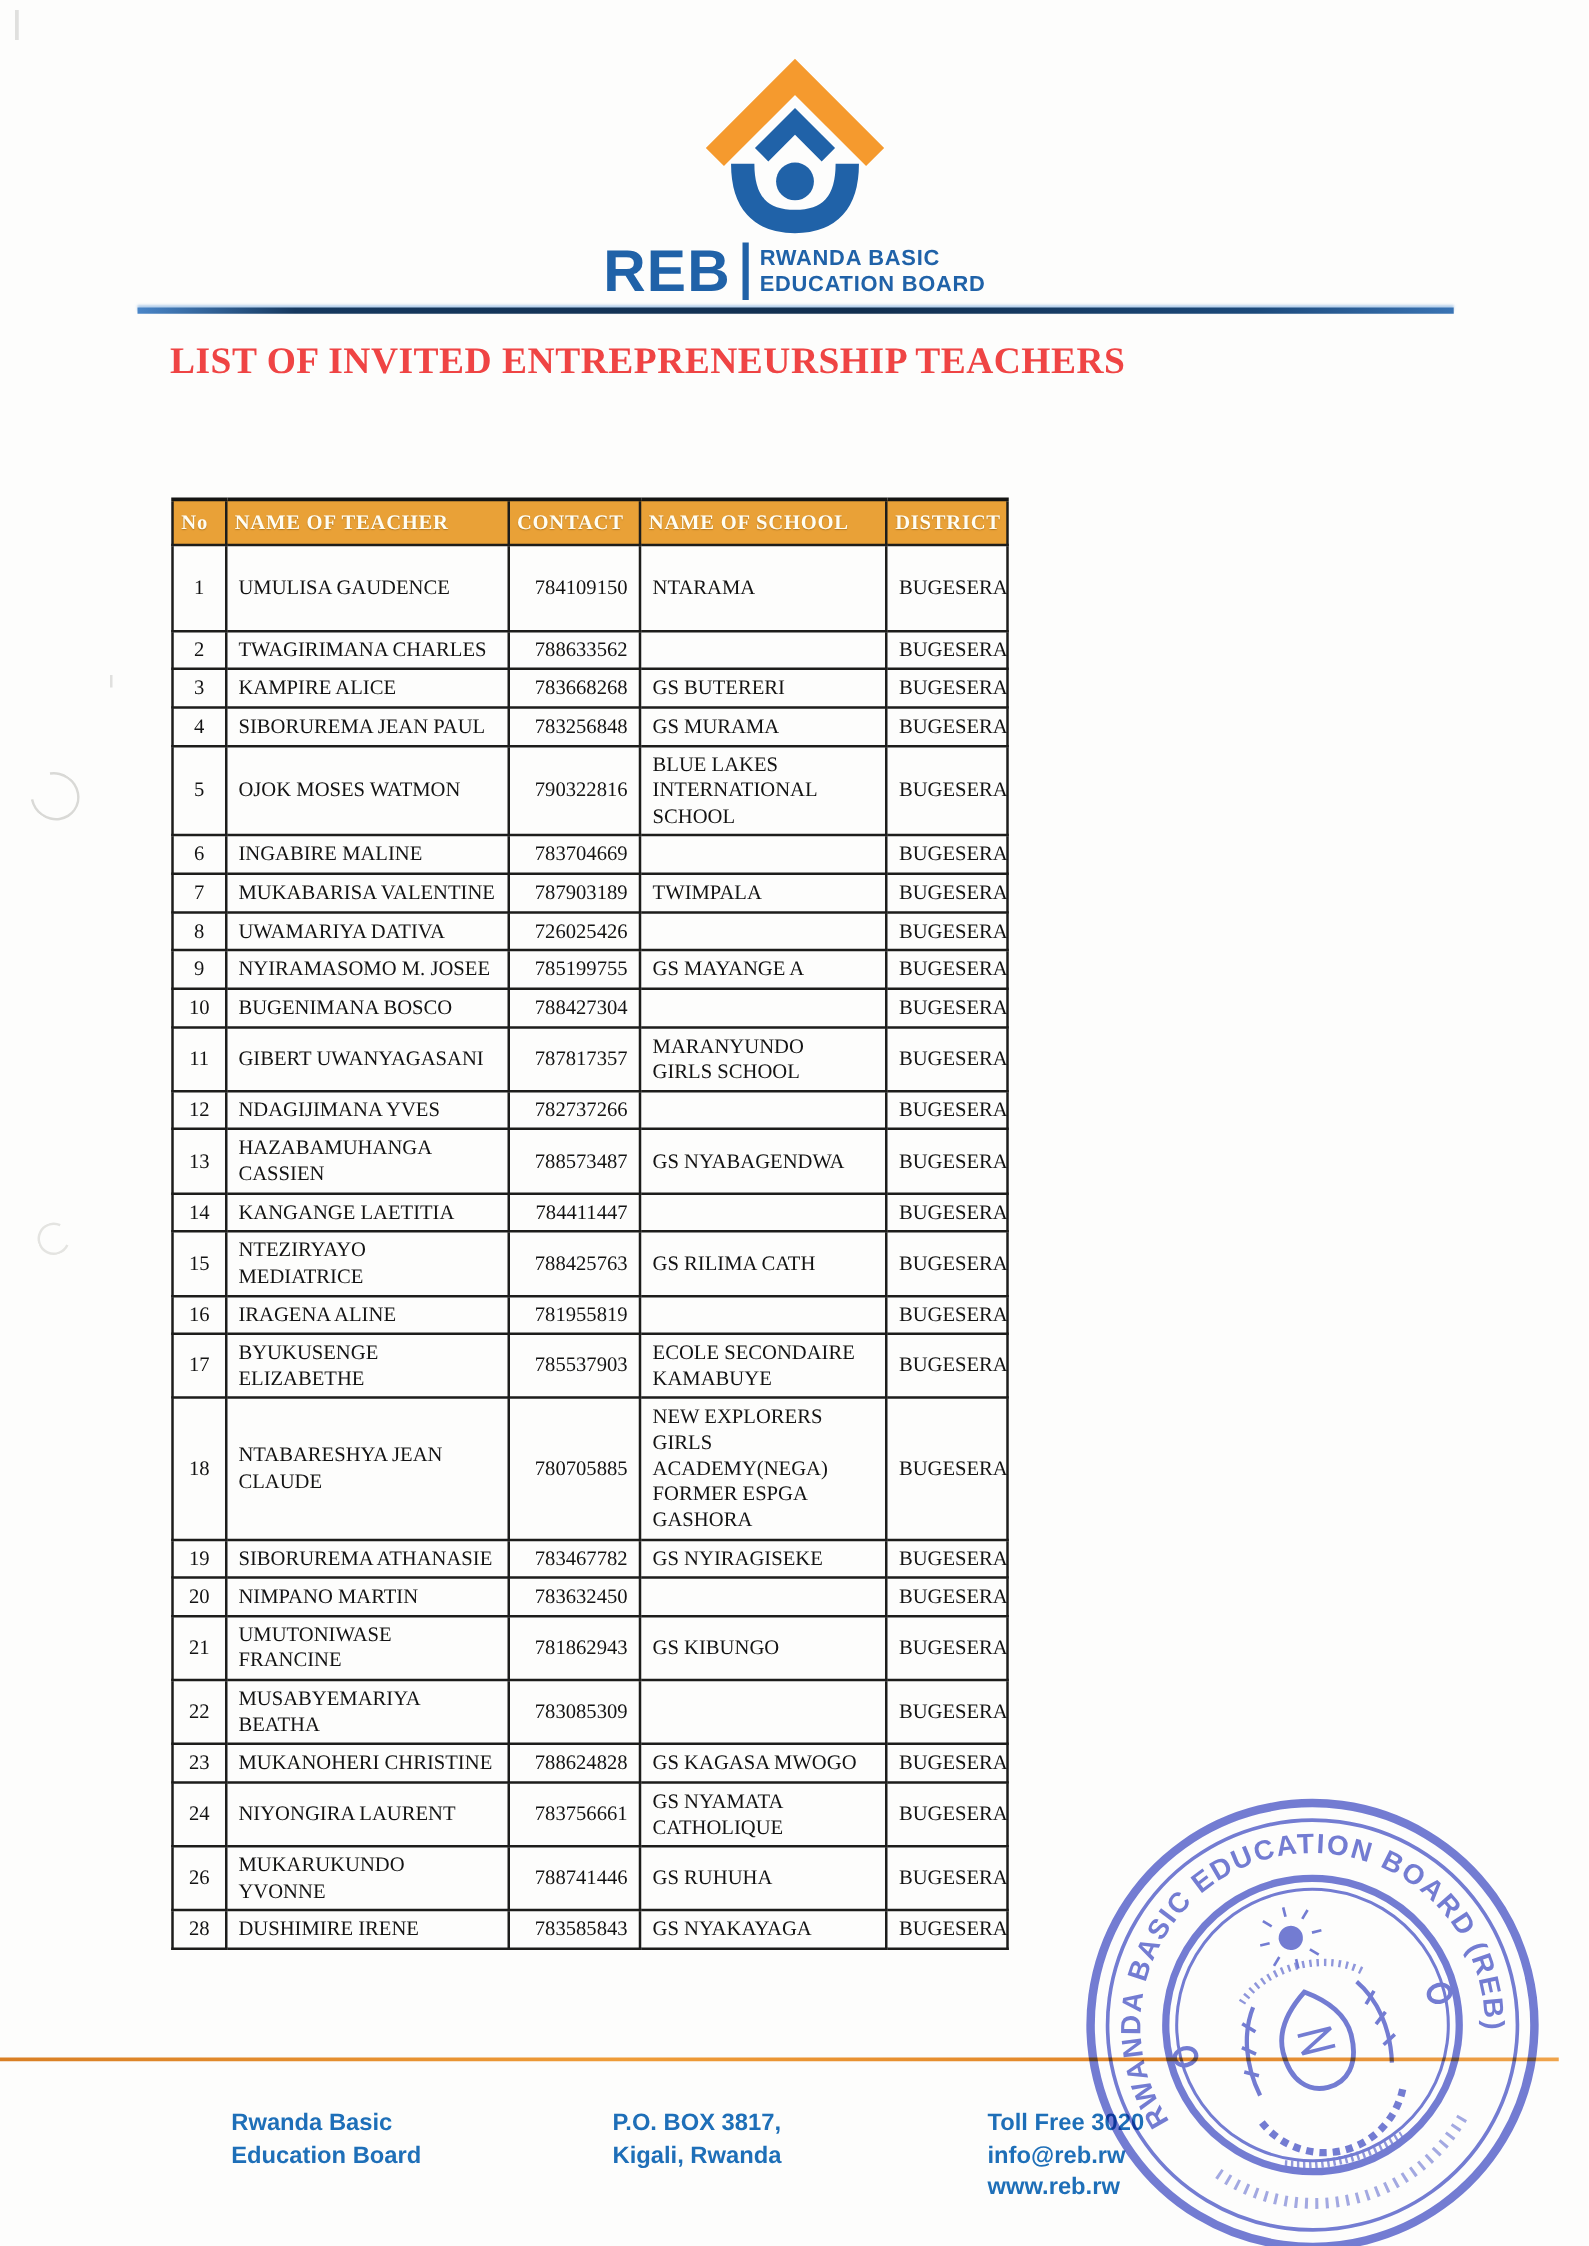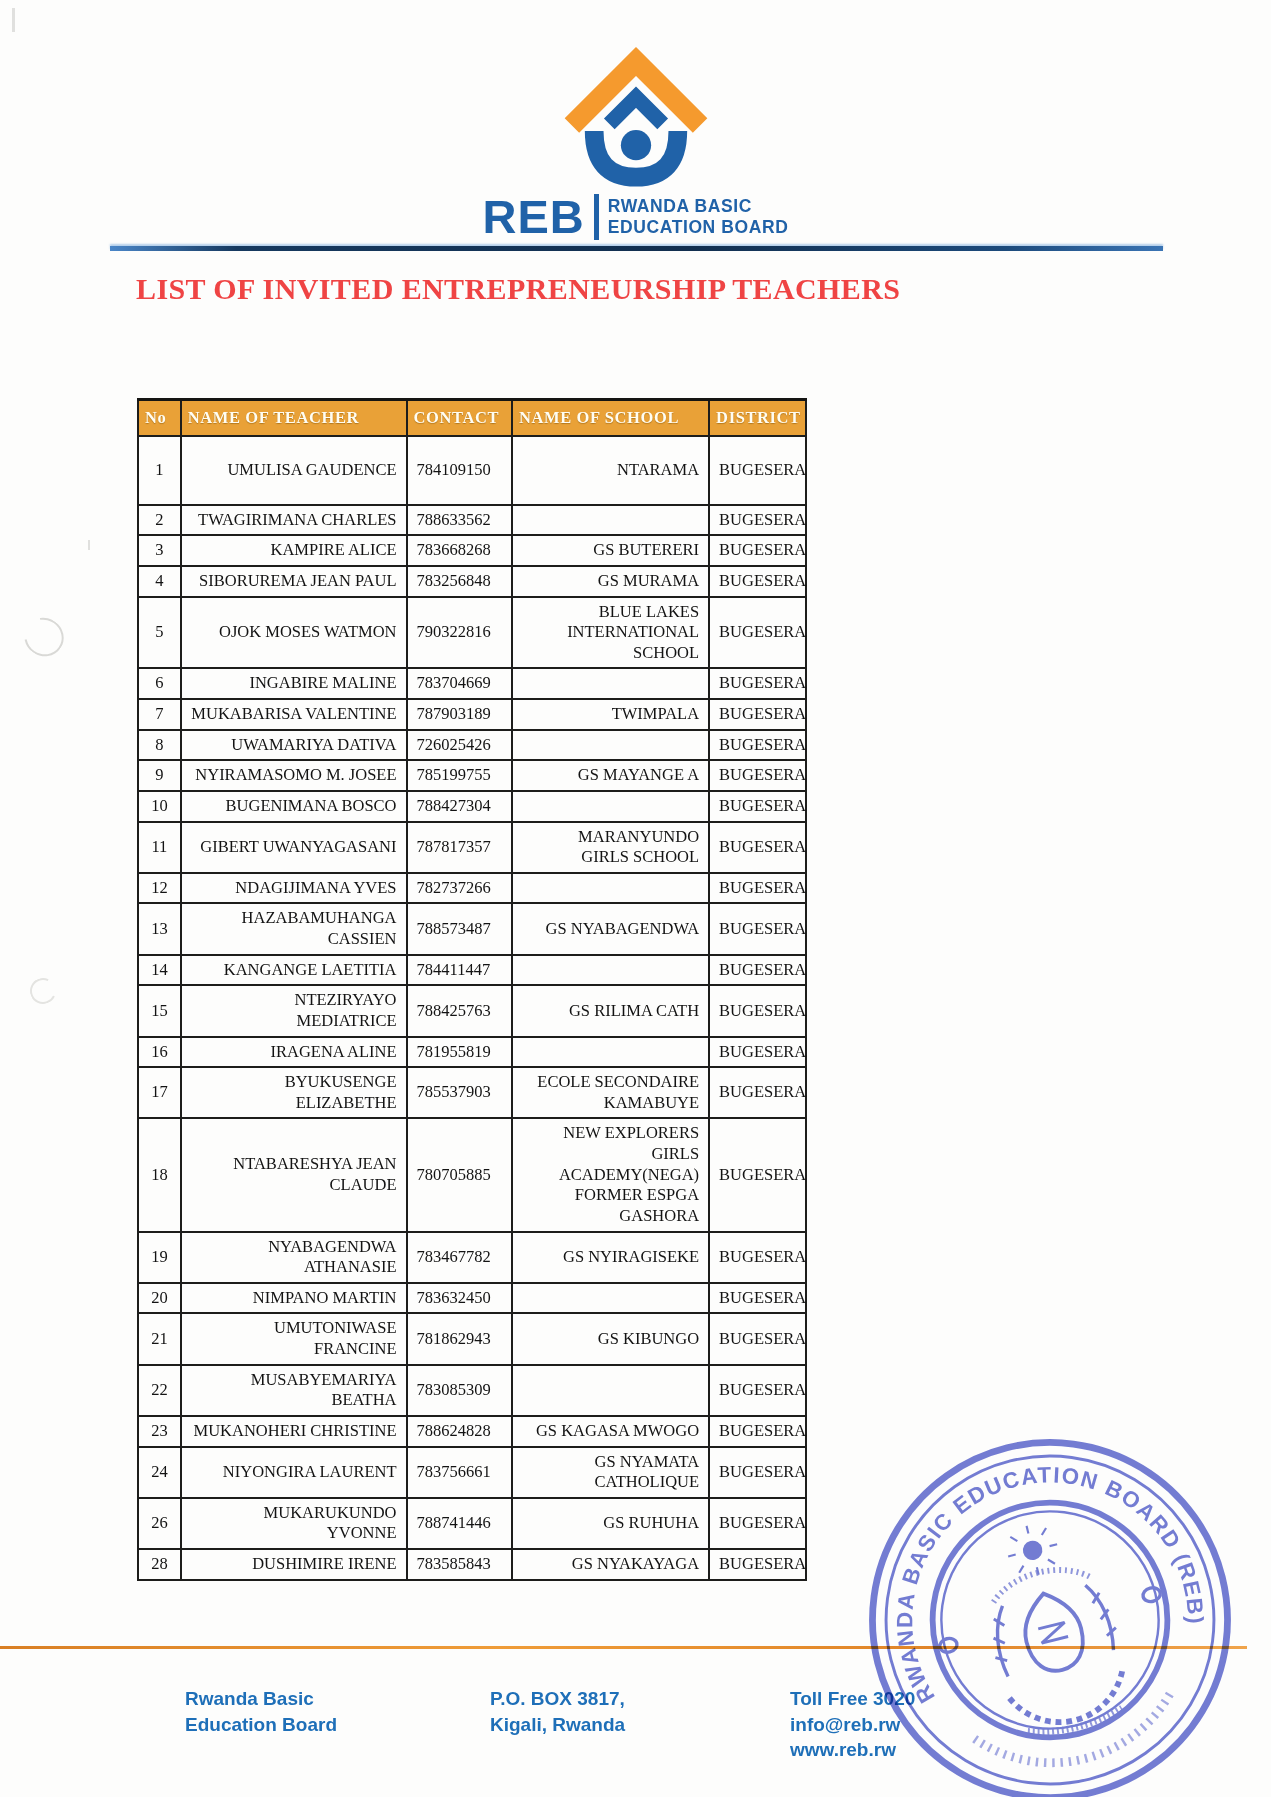--- a/index.html
+++ b/index.html
@@ -34,22 +34,22 @@
     text-shadow:0 1px 1px rgba(110,70,0,.45);
     border-top:3px solid #151513;
   }
   th.c-no, th.c-contact, th.c-district{text-align:center;}
   th.c-teacher, th.c-school{padding-left:12px;}
   table.teachers td{
     font-size:16.5px; padding:4px 9px; line-height:1.25;
     white-space:pre-line; vertical-align:middle; color:#131313;
   }
   td.no{text-align:center; padding:4px 2px;}
-  td.contact{text-align:left;}
-  td.teacher, td.school{padding-left:11px;text-align:right;}
+  td.contact{text-align:right;}
+  td.teacher, td.school{padding-left:11px;}
   td.district{padding-left:12px;}
   tr.first td{padding-top:23px; padding-bottom:23px;}
   
   .orange-rule{position:absolute; top:1646px; left:0; width:1247px; height:3px;
     background:linear-gradient(90deg,#d97f24,#ef9c38 40%,#e08427 75%,#f0a44b);}
   .footer-block{position:absolute; top:1686px;
     font-family:"Liberation Sans", sans-serif; font-weight:bold;
     font-size:19px; color:#1E6FB8; line-height:1.35;}
   .fb-org{left:185px;} .fb-addr{left:490px;} .fb-contact{left:790px;}
   
@@ -242,21 +242,21 @@
           <td class="contact">780705885</td>
           <td class="school">NEW EXPLORERS
 GIRLS
 ACADEMY(NEGA)
 FORMER ESPGA
 GASHORA</td>
           <td class="district">BUGESERA</td>
         </tr>
         <tr>
           <td class="no">19</td>
-          <td class="teacher">NYABAGENDWA ATHANASIE</td>
+          <td class="teacher">SIBORUREMA ATHANASIE</td>
           <td class="contact">783467782</td>
           <td class="school">GS NYIRAGISEKE</td>
           <td class="district">BUGESERA</td>
         </tr>
         <tr>
           <td class="no">20</td>
           <td class="teacher">NIMPANO MARTIN</td>
           <td class="contact">783632450</td>
           <td class="school"></td>
           <td class="district">BUGESERA</td>

